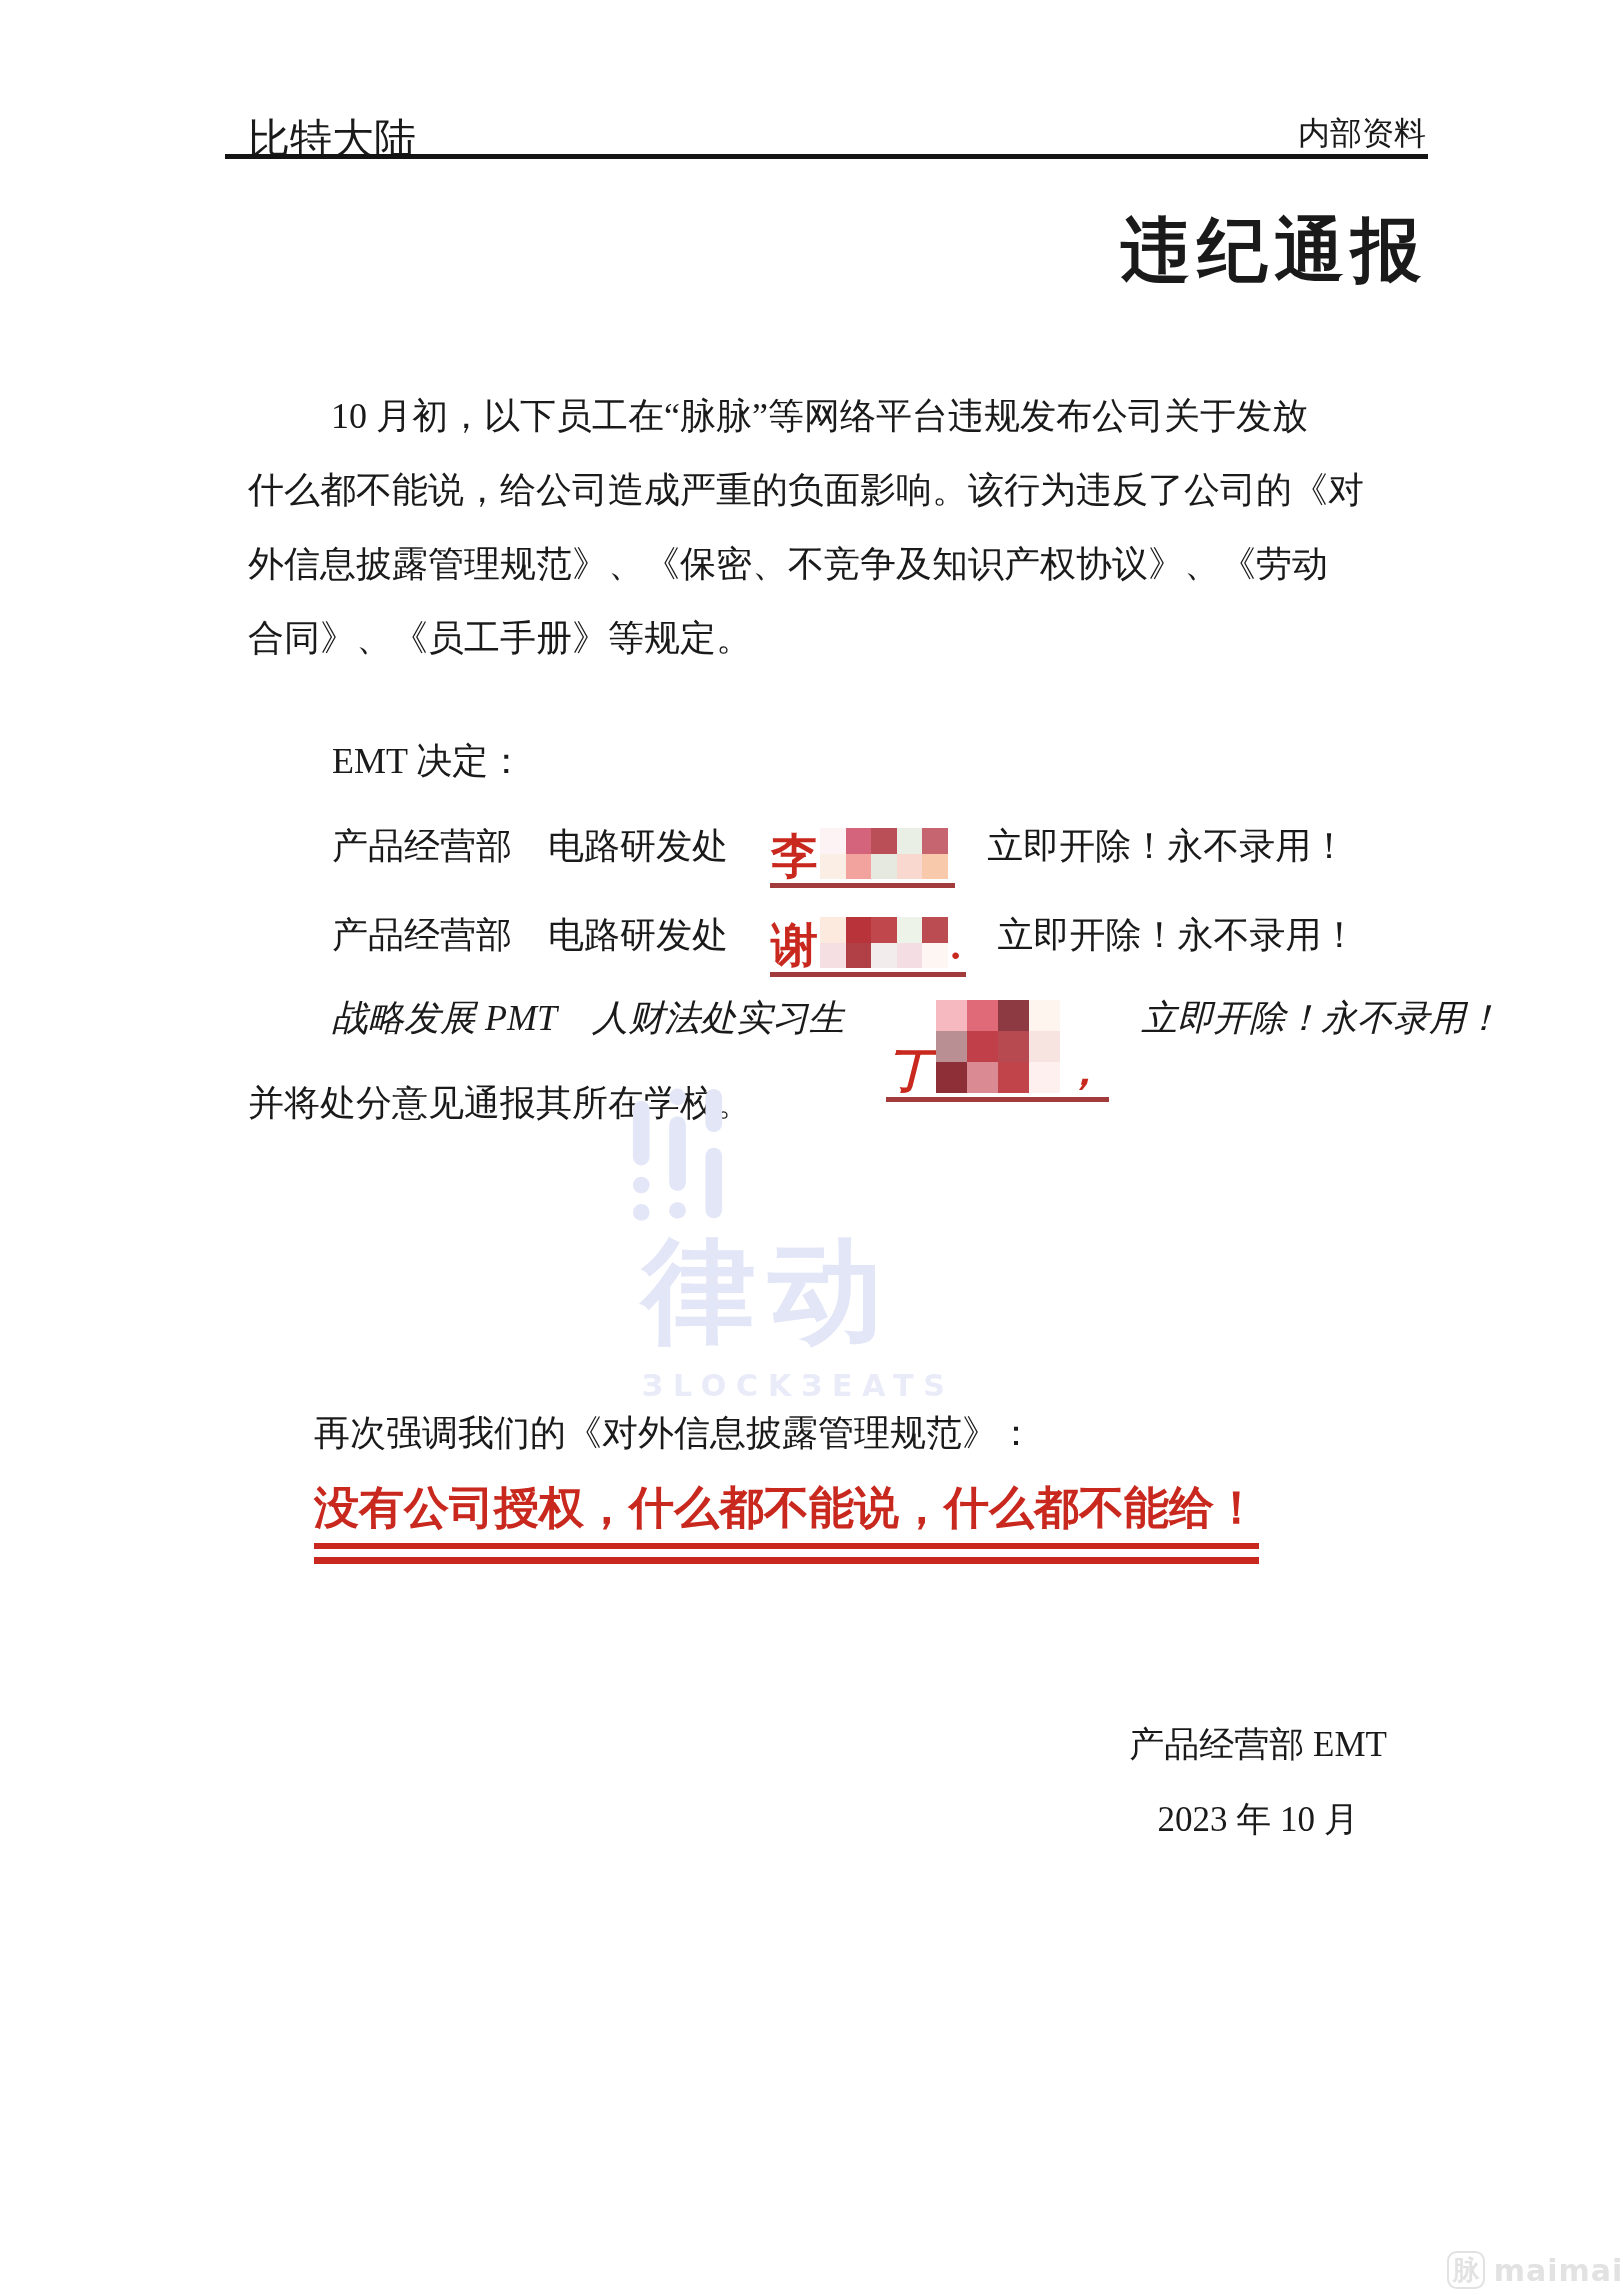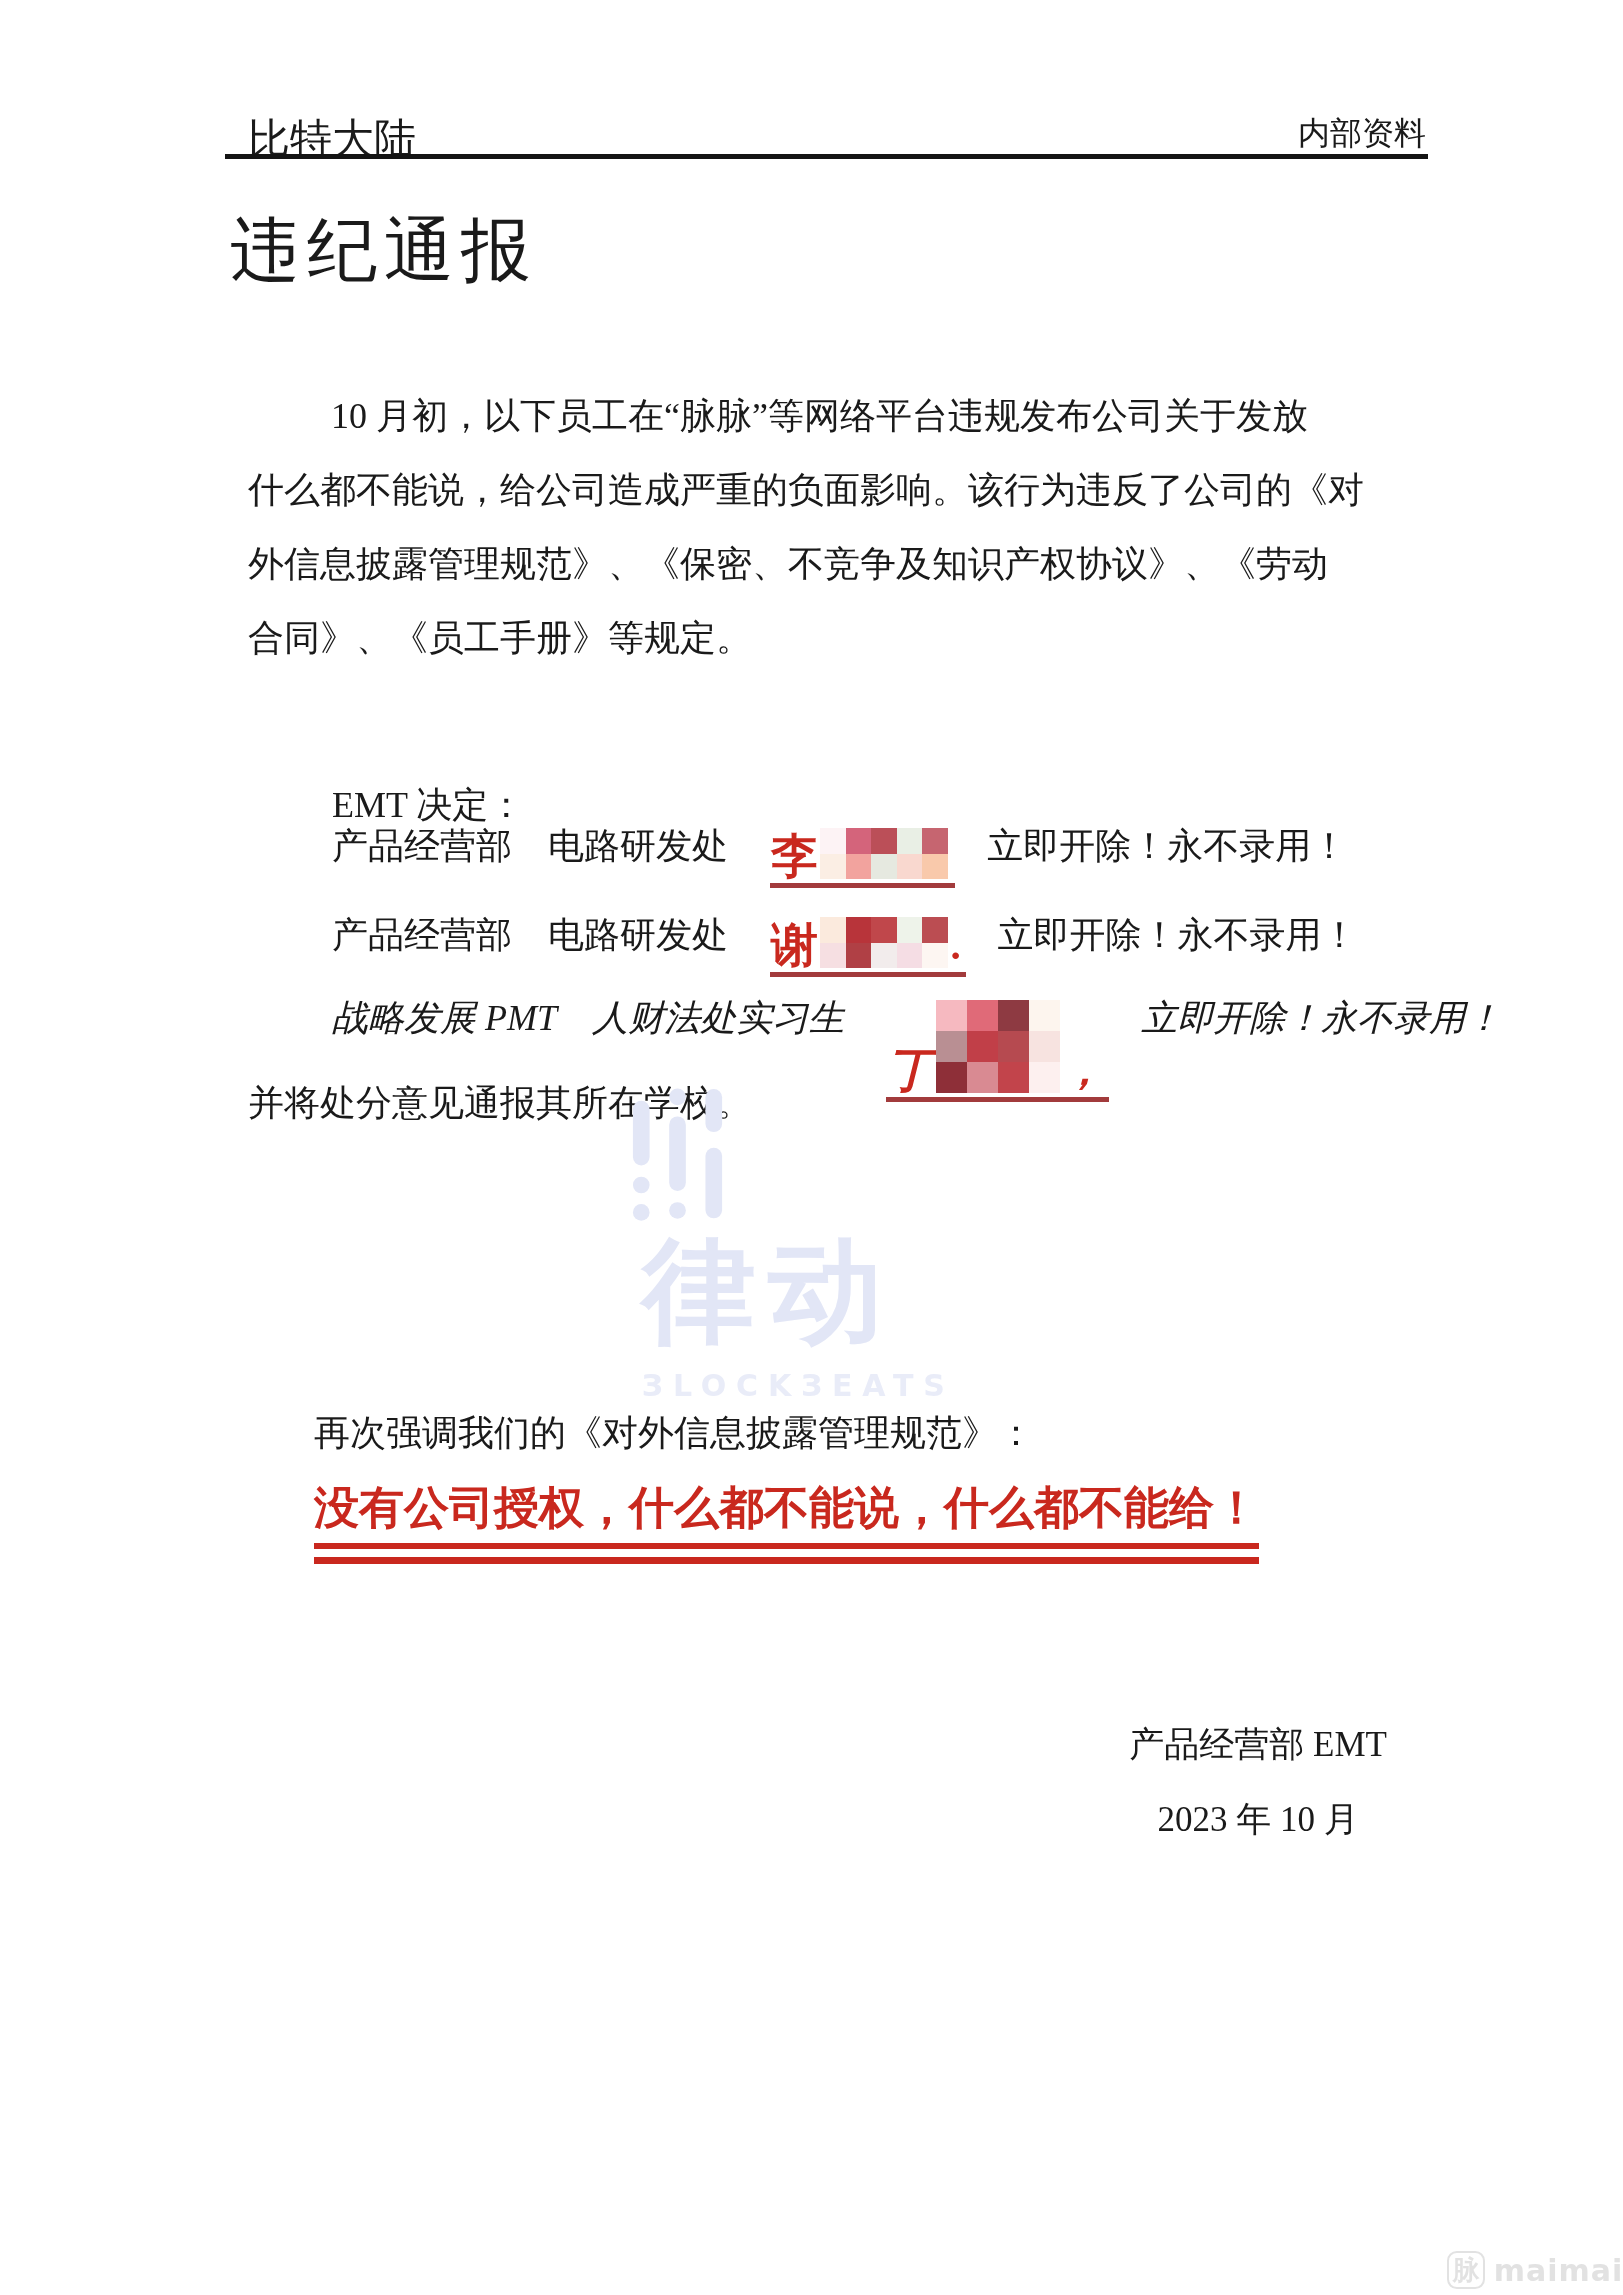--- a/index.html
+++ b/index.html
@@ -18,27 +18,27 @@
     font-family:"Liberation Serif","DejaVu Serif",serif;
     color:#1a1a1a;
     overflow:hidden;
   }
   .abs{position:absolute;}
   
   .header-left{left:248px;top:116px;font-size:42px;line-height:1.1;}
   .header-right{right:197px;top:116px;font-size:32px;line-height:1.1;}
   .header-rule{left:225px;right:195px;top:154px;height:5.4px;background:var(--rule-black);}
   
-  .title{left:230px;right:195px;top:212px;text-align:left;
-         font-size:70px;font-weight:normal;letter-spacing:6.9px;line-height:1.1;}
+  .title{left:230px;right:195px;top:212px;text-align:right;
+         font-size:70px;font-weight:bold;letter-spacing:6.9px;line-height:1.1;}
   
   .body-line{font-size:36px;line-height:74px;white-space:pre;}
   .p1{left:248px;top:379px;}
   .p1 .indent{padding-left:83px;}
-  .emt-line{left:332px;top:784px;font-size:36px;line-height:1.2;white-space:pre;}
+  .emt-line{left:332px;top:740px;font-size:36px;line-height:1.2;white-space:pre;}
   .decision{left:332px;height:72px;display:flex;align-items:flex-start;white-space:pre;}
   .row1{top:828px;}
   .row2{top:917px;}
   .row3{top:1000px;font-style:italic;}
   .dept,.after{font-size:36px;line-height:1;padding-bottom:10.8px;}
   .after{margin-left:32px;}
   .name-group{
     display:inline-flex;align-items:flex-end;
     margin-left:42px;padding:0 4.9px 3.9px 1px;
     border-bottom:5.4px solid var(--underline-red);

